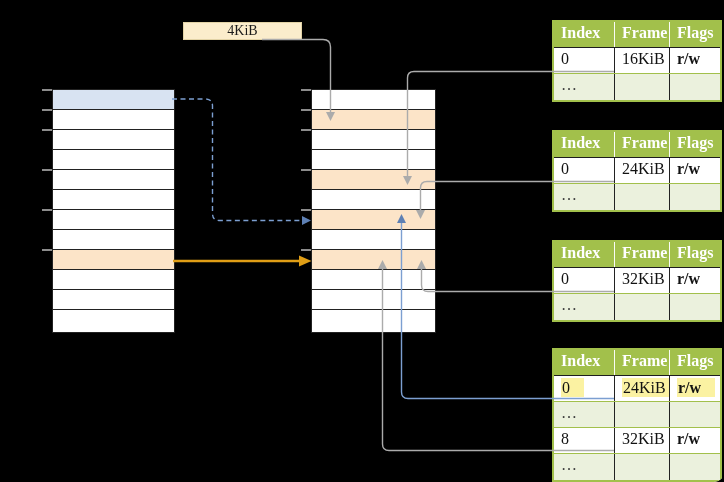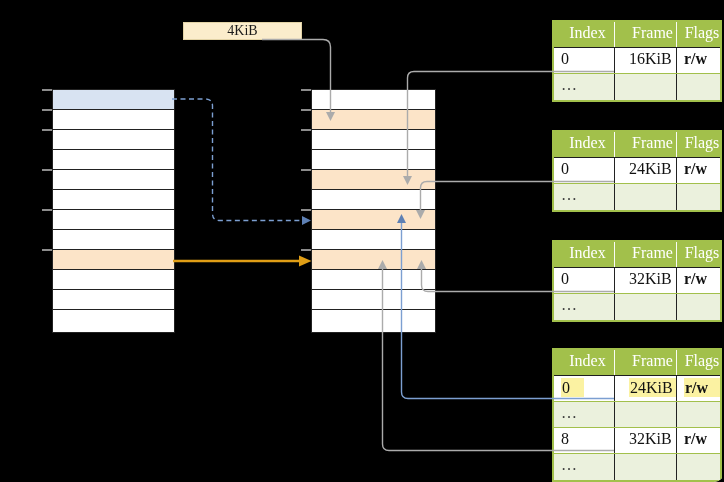--- a/index.html
+++ b/index.html
@@ -24,23 +24,23 @@
   
   .ptable{position:absolute;left:552px;width:170px;border:2px solid var(--headerGreen);
           box-sizing:border-box;background:#fff;font-size:16px;}
   .prow{display:flex;height:26px;box-sizing:border-box;}
   .prow.header{background:var(--headerGreen);border-bottom:1px solid #1d1d1d;}
   .prow.data{border-bottom:1px solid var(--headerGreen);}
   .prow.data:last-child{border-bottom:none;}
   .prow.dots{background:var(--dotsGreen);}
   .pcell{box-sizing:border-box;padding:2px 0 0 7px;overflow:hidden;white-space:nowrap;}
   .pcell.c0{width:61px;}
-  .pcell.c1{width:55px;margin-left:7px;}
+  .pcell.c1{width:55px;}
   .pcell.c2{flex:1;font-weight:bold;}
-  .header .pcell{color:#fff;font-weight:normal;border-right:1px solid rgba(255,255,255,.95);text-align:center;}
+  .header .pcell{color:#fff;font-weight:bold;border-right:1px solid rgba(255,255,255,.95);}
   .header .pcell:last-child{border-right:none;}
   .data .pcell{color:#121212;border-right:1px solid var(--cellBorder);}
   .data .pcell:last-child{border-right:none;}
   .dots .pcell{color:#3c3c3c;letter-spacing:1px;}
   .hl{background:var(--hlYellow);display:inline-block;line-height:19px;padding-left:1px;}
   .hl.w0{min-width:22px;}
   .hl.w1{min-width:52px;}
   .hl.w2{min-width:37px;}
   #connectors{position:absolute;left:0;top:0;z-index:6;pointer-events:none;}
 </style>

